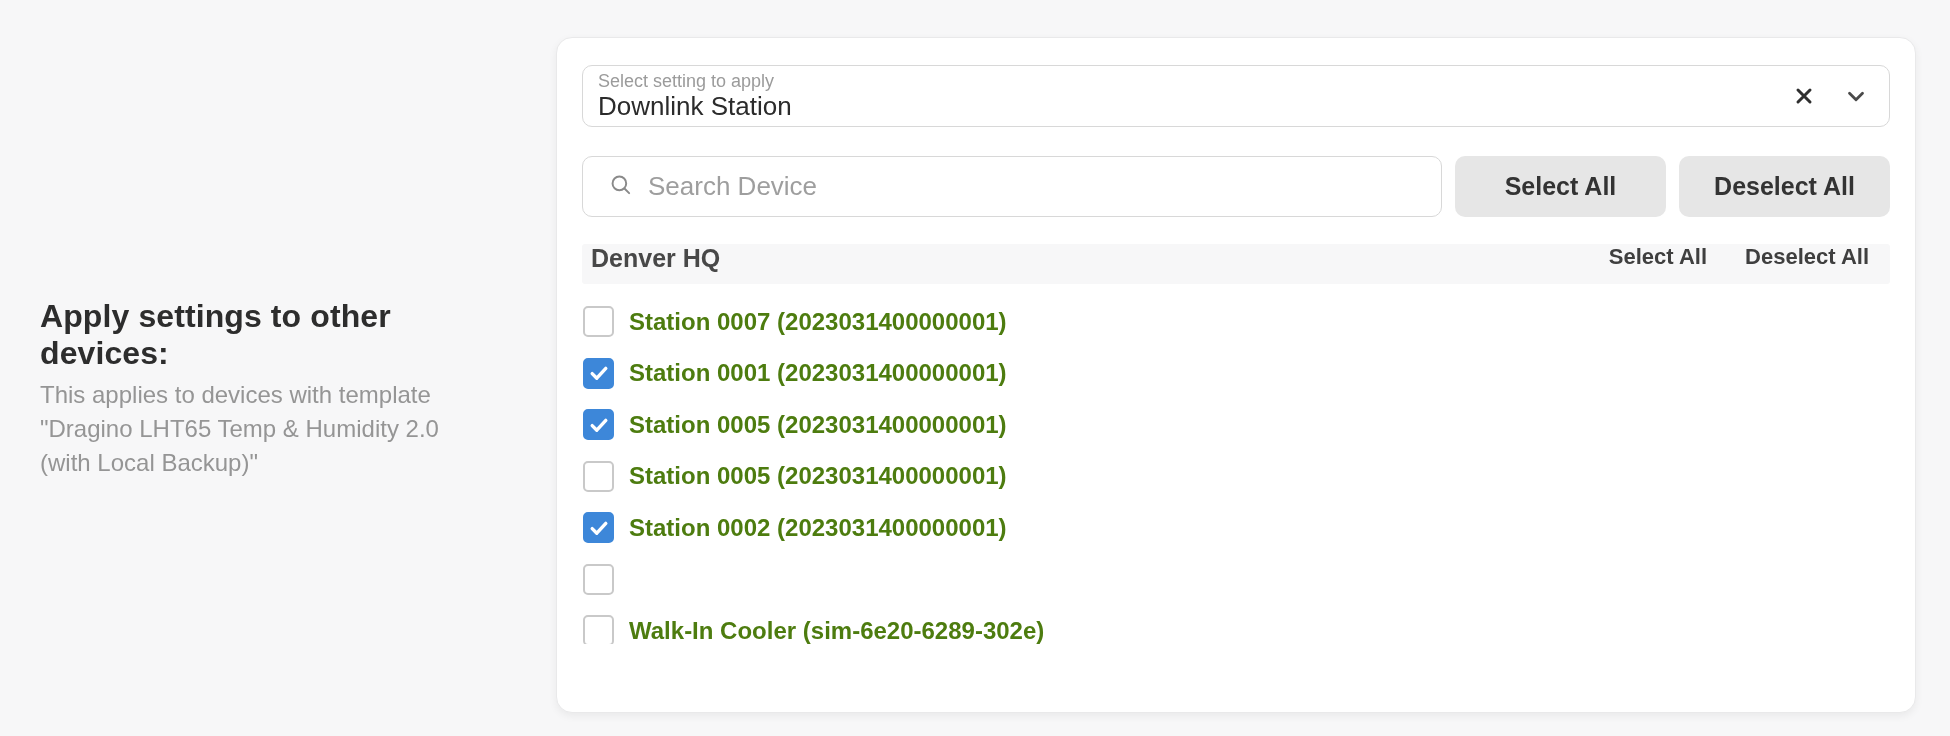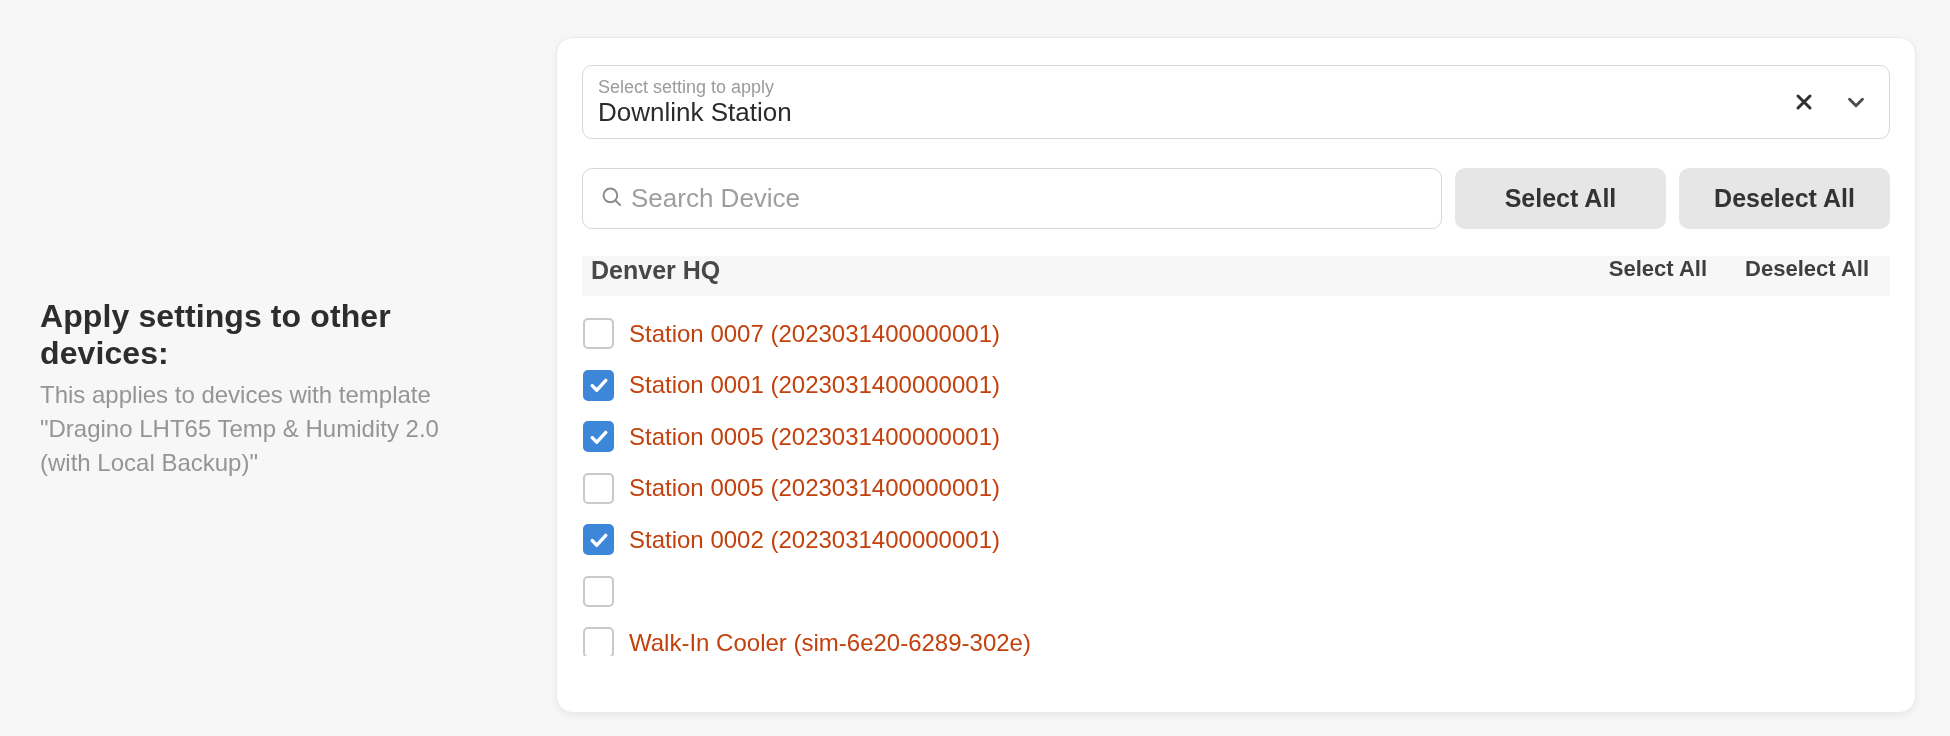--- a/index.html
+++ b/index.html
@@ -33,21 +33,21 @@
     left: 556px; top: 37px;
     width: 1360px; height: 676px;
     background: #ffffff;
     border: 1px solid #e9e9ea;
     border-radius: 16px;
     box-shadow: 0 3px 8px rgba(0,0,0,0.06);
     padding: 27px 25px 25px 25px;
   }
   
   .select-field {
-    height: 74px;
+    height: 62px;
     border: 1px solid #d8d8d8;
     border-radius: 10px;
     display: flex;
     align-items: center;
     justify-content: space-between;
     padding: 0 20px 0 15px;
     cursor: pointer;
     background: #fff;
   }
   .select-texts { display: flex; flex-direction: column; justify-content: center; }
@@ -61,22 +61,22 @@
     display: flex;
     gap: 13px;
     height: 61px;
   }
   .search-box {
     flex: 1;
     border: 1px solid #d8d8d8;
     border-radius: 10px;
     display: flex;
     align-items: center;
-    padding: 0 16px;
-    gap: 6px;
+    padding: 0 25px;
+    gap: 14px;
     background: #fff;
   }
   .search-box input {
     border: none; outline: none;
     flex: 1;
     font-size: 26px;
     color: #333;
     font-family: inherit;
     background: transparent;
   }
@@ -133,21 +133,21 @@
     border: 2px solid #c9c9c9;
     border-radius: 5px;
     background: #fff;
     display: flex;
     align-items: center;
     justify-content: center;
   }
   .checkbox svg { display: none; width: 24px; height: 24px; }
   .checkbox.checked { background: #3d87d9; border-color: #3d87d9; }
   .checkbox.checked svg { display: block; }
-  .device-label { font-size: 24px; color: #c2410c; }
+  .device-label { font-size: 24px; color: #4d7c0f; font-weight: bold; }
   
   .footer-bar {
     height: 45px;
     background: #e3eefa;
     border-radius: 8px;
     display: flex;
     align-items: center;
     padding: 0 11px;
     font-size: 25px;
     color: #333a42;

